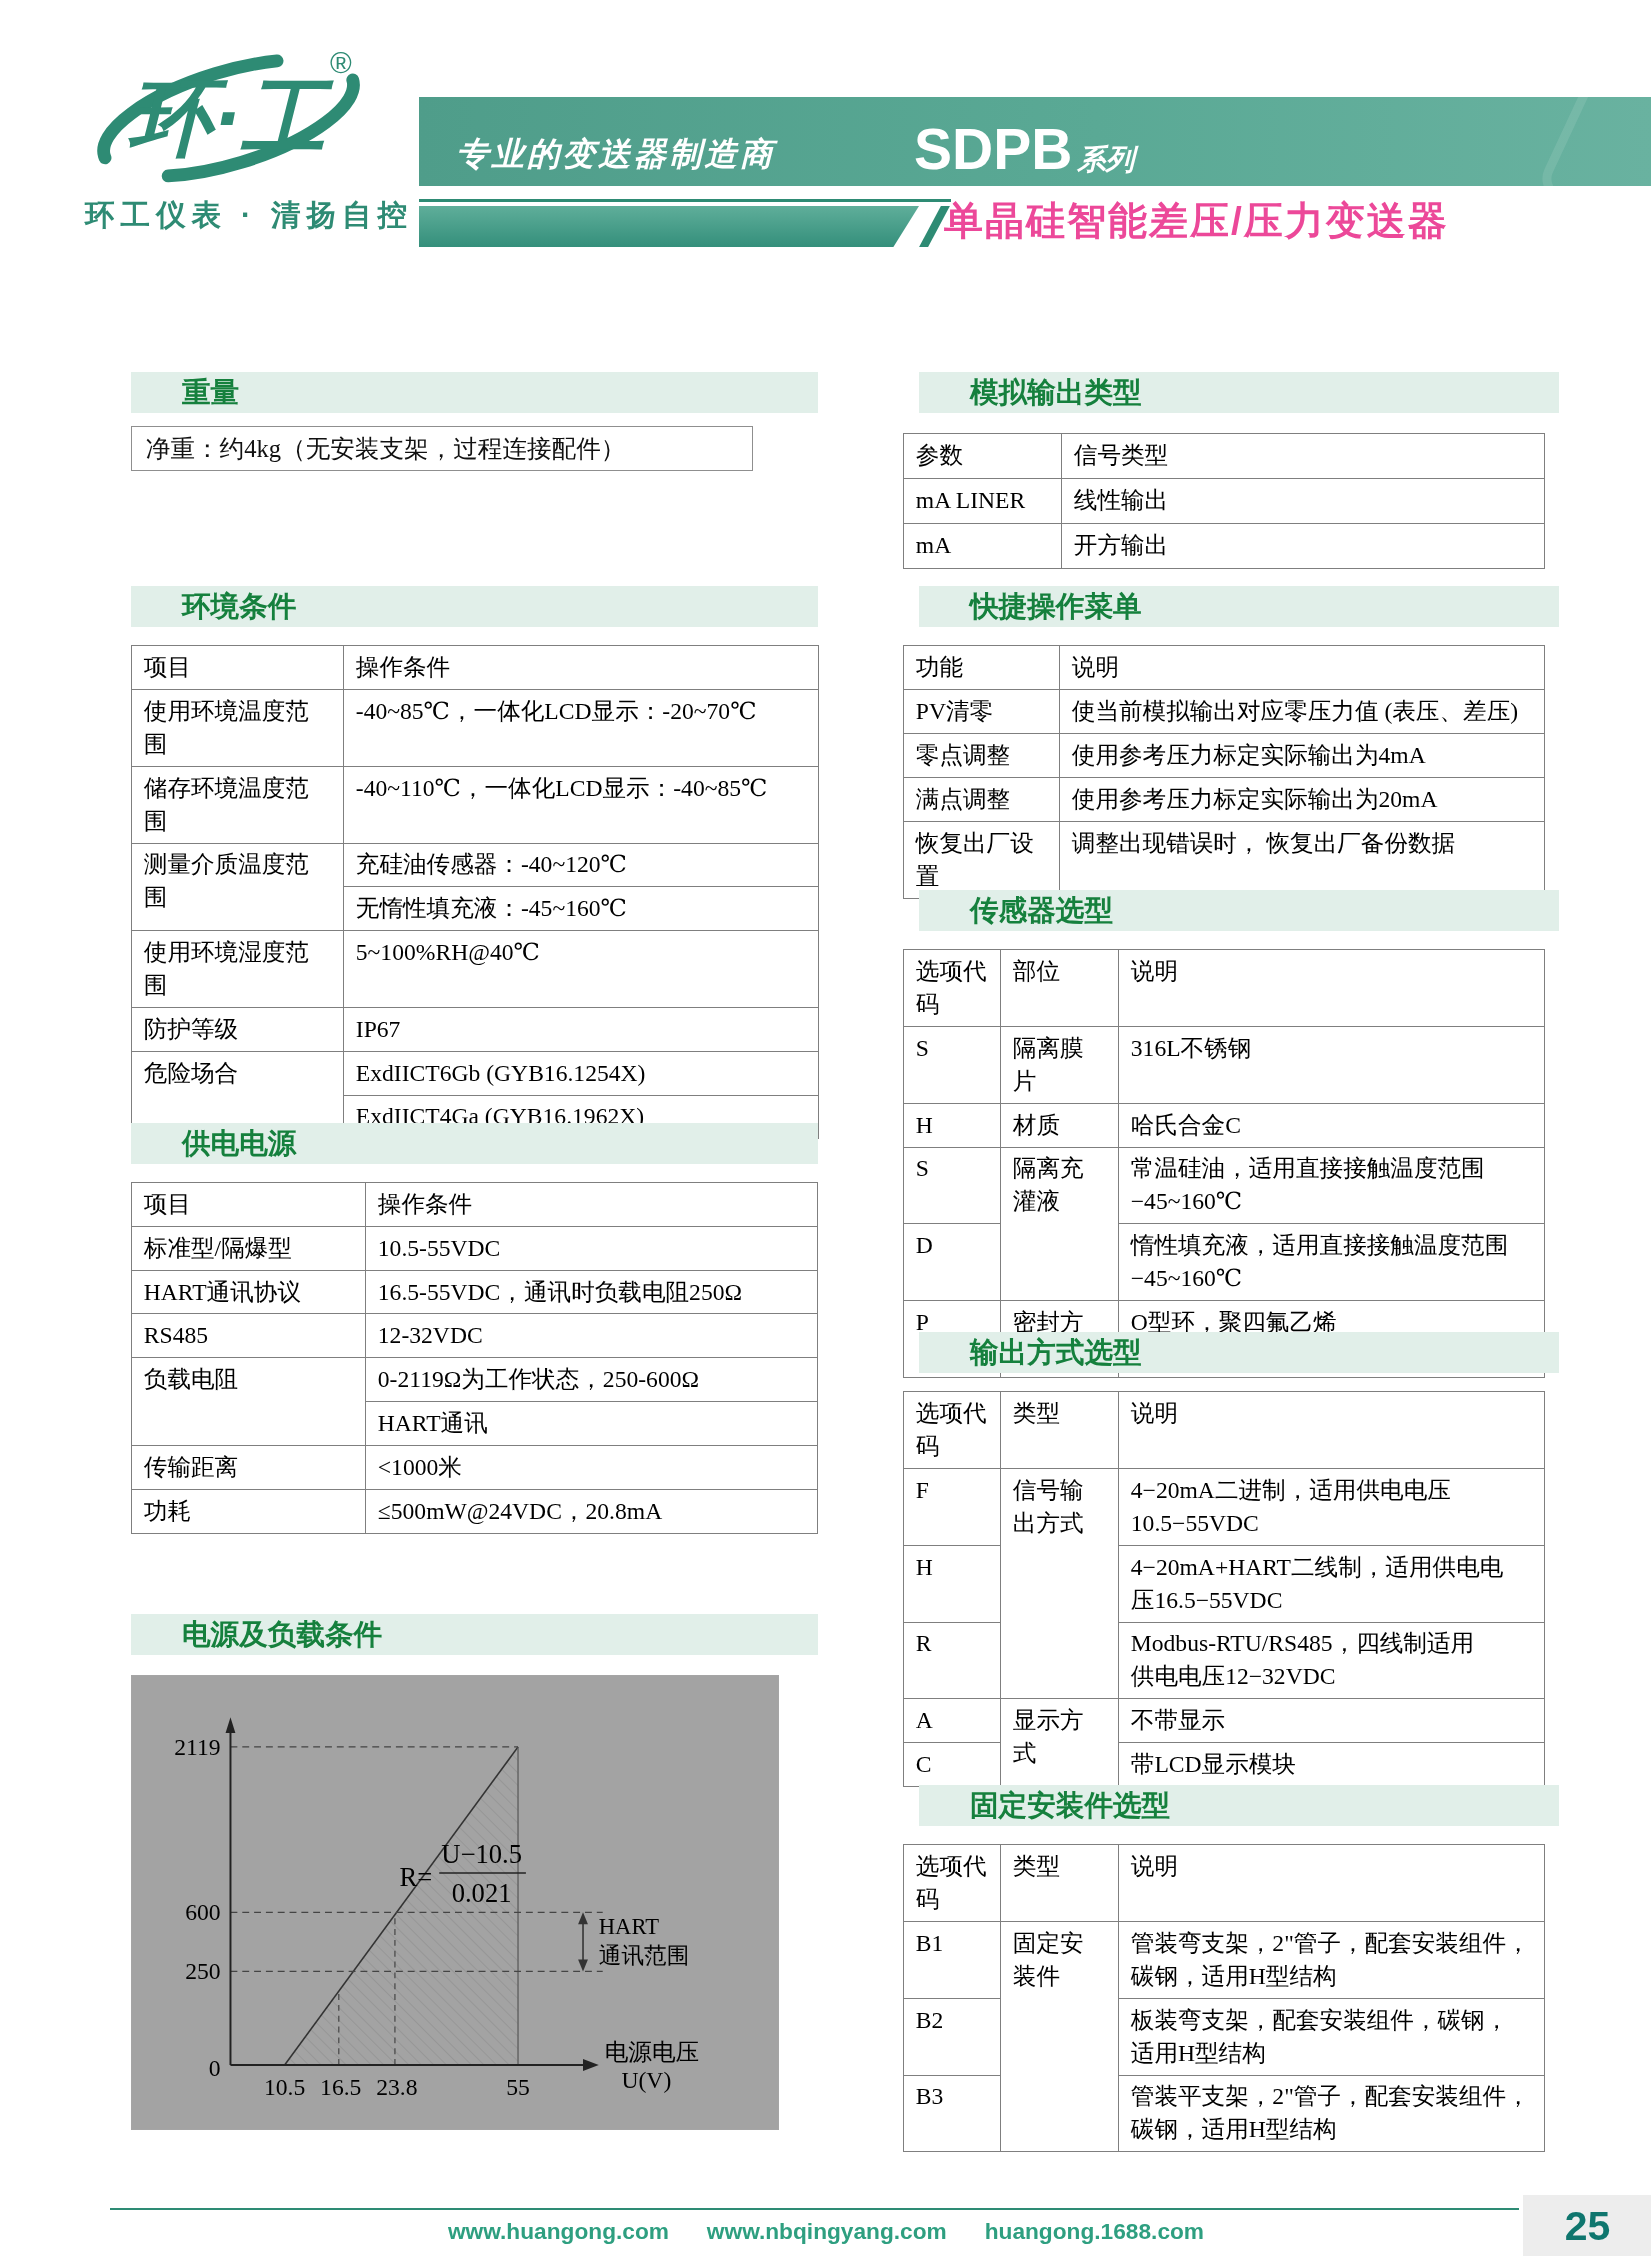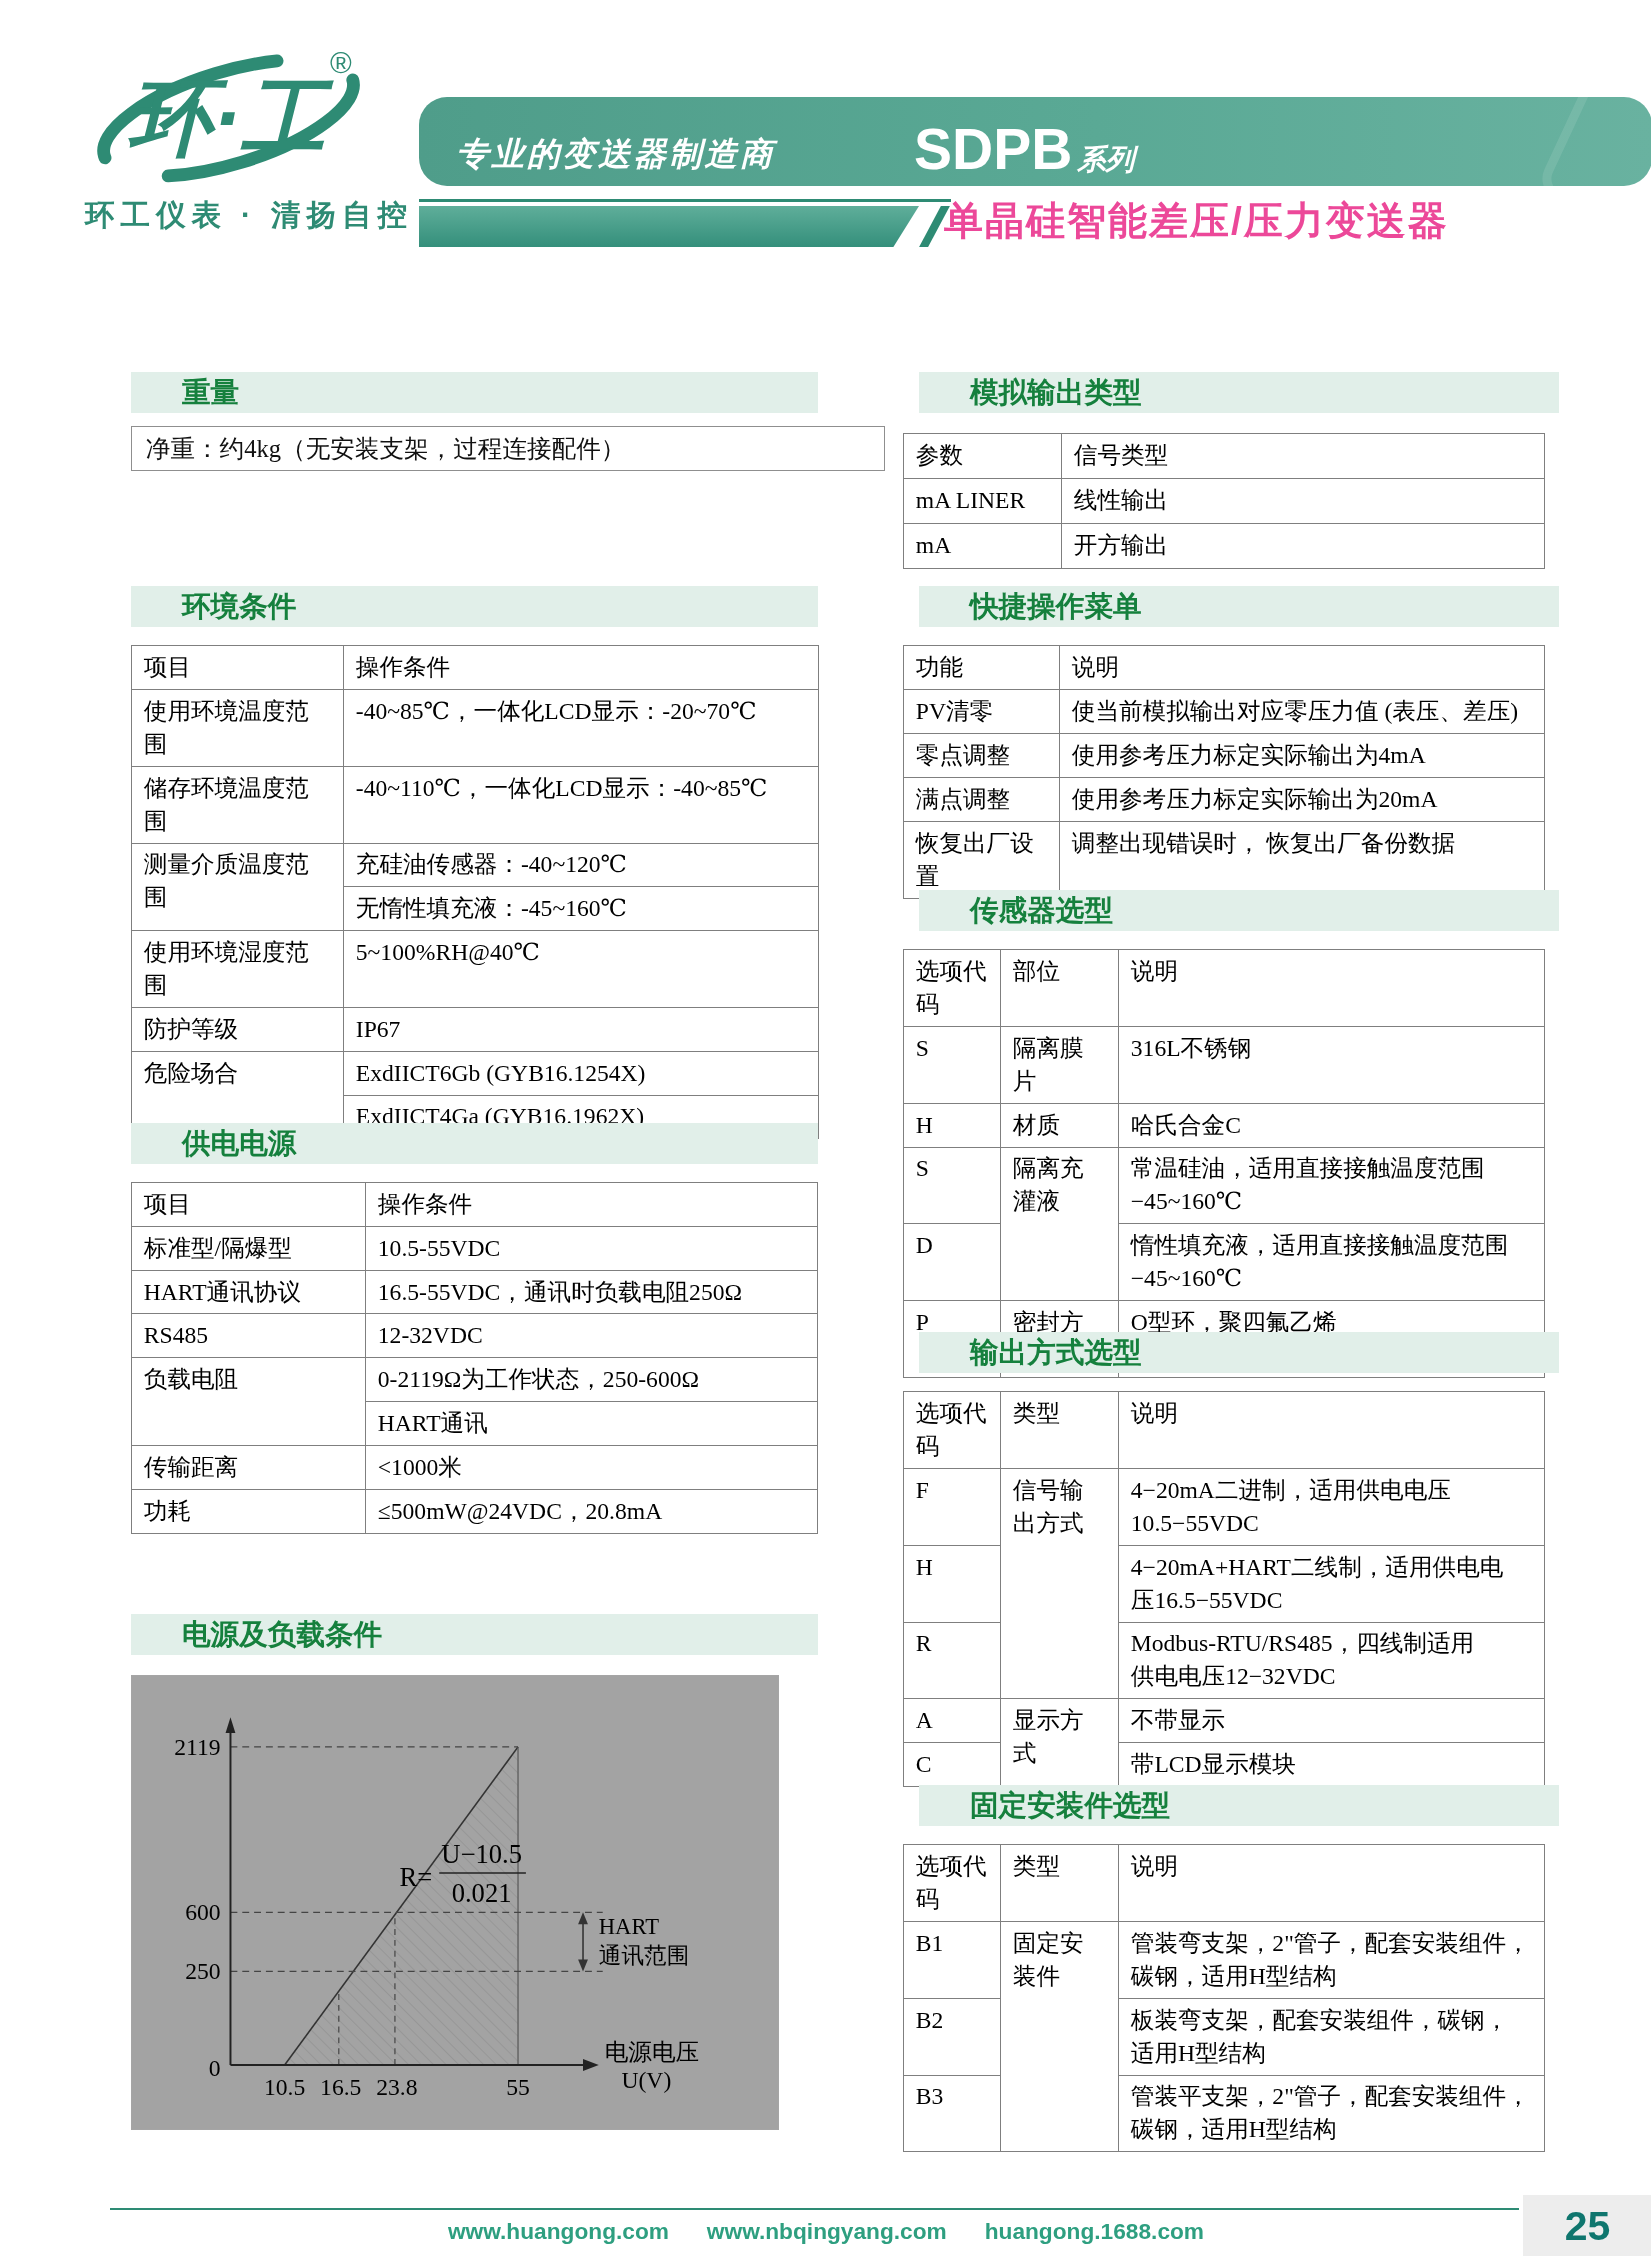--- a/index.html
+++ b/index.html
@@ -5,21 +5,21 @@
 <style>
   html,body{margin:0;padding:0;background:#fff;}
   .page{position:relative;width:1652px;height:2257px;background:#fff;overflow:hidden;
         font-family:"Liberation Serif","DejaVu Serif",serif;color:#111;}
 
   
   .logo{position:absolute;left:79px;top:35px;width:305px;height:160px;}
   .company{position:absolute;left:85px;top:197px;font:600 29.6px/35px "Liberation Sans","DejaVu Sans",sans-serif;
            color:#2e8b74;letter-spacing:5.9px;white-space:nowrap;}
   .banner{position:absolute;left:419px;top:97px;width:1233px;height:89px;
-          background:linear-gradient(90deg,#4f9d8a 0%,#5aa995 55%,#69b2a0 100%);overflow:hidden;border-radius:28px;}
+          background:linear-gradient(90deg,#4f9d8a 0%,#5aa995 55%,#69b2a0 100%);overflow:hidden;}
   .banner .tagline{position:absolute;left:37px;bottom:13.8px;color:#fff;
           font:bold italic 32.5px/35px "Liberation Sans","DejaVu Sans",sans-serif;letter-spacing:3px;}
   .banner .series{position:absolute;left:495px;bottom:7.9px;color:#fff;white-space:nowrap;}
   .banner .series .nm{font:bold 57px/57px "Liberation Sans","DejaVu Sans",sans-serif;}
   .banner .series .sf{font:bold italic 28.6px/28.6px "Liberation Sans","DejaVu Sans",sans-serif;margin-left:4.9px;}
   .pat{position:absolute;border:9.9px solid rgba(255,255,255,.10);}
   .pat.p1{left:1143px;top:-29.6px;width:148px;height:148px;border-radius:23.6px;transform:rotate(25deg);}
 
   .subbar-line{position:absolute;left:419px;top:199px;width:532px;height:3px;background:#2e8b74;}
   .subbar-bar{position:absolute;left:419px;top:206px;width:500px;height:41px;
@@ -28,21 +28,21 @@
   .subbar-stripe{position:absolute;left:930px;top:206px;width:8.9px;height:41px;background:#2e8b74;transform:skewX(-28deg);}
   .page-title{position:absolute;left:944px;top:195px;color:#ec4899;white-space:nowrap;
               font:800 39px/51px "Liberation Sans","DejaVu Sans",sans-serif;letter-spacing:2px;}
 
   
   .sec-h{position:absolute;height:41px;background:#e1efe9;color:#15803d;box-sizing:border-box;
          font:bold 28.6px/41px "Liberation Sans","DejaVu Sans",sans-serif;padding-left:51px;}
   .left{left:131px;width:687px;}
   .right{left:903px;width:640px;margin-left:16px;}
 
-  .note-box{position:absolute;left:131px;top:426px;width:754px;box-sizing:border-box;
+  .note-box{position:absolute;left:131px;top:426px;width:622px;box-sizing:border-box;
             border:1px solid #8f8f8f;padding:4.9px 13.8px;font-size:24.6px;line-height:33px;}
 
   table.tbl{position:absolute;border-collapse:collapse;table-layout:fixed;background:#fff;
             font-family:"Liberation Serif","DejaVu Serif",serif;font-size:23.6px;color:#000;}
   table.tbl td{border:1px solid #7f7f7f;padding:4.9px 11.8px;vertical-align:top;height:40px;
                box-sizing:border-box;line-height:1.4;overflow:hidden;}
   table.h44 td{height:43px;}
   table.h45 td{height:44px;}
   table.h46 td{height:45px;}
   td.pre{white-space:pre-line;}

